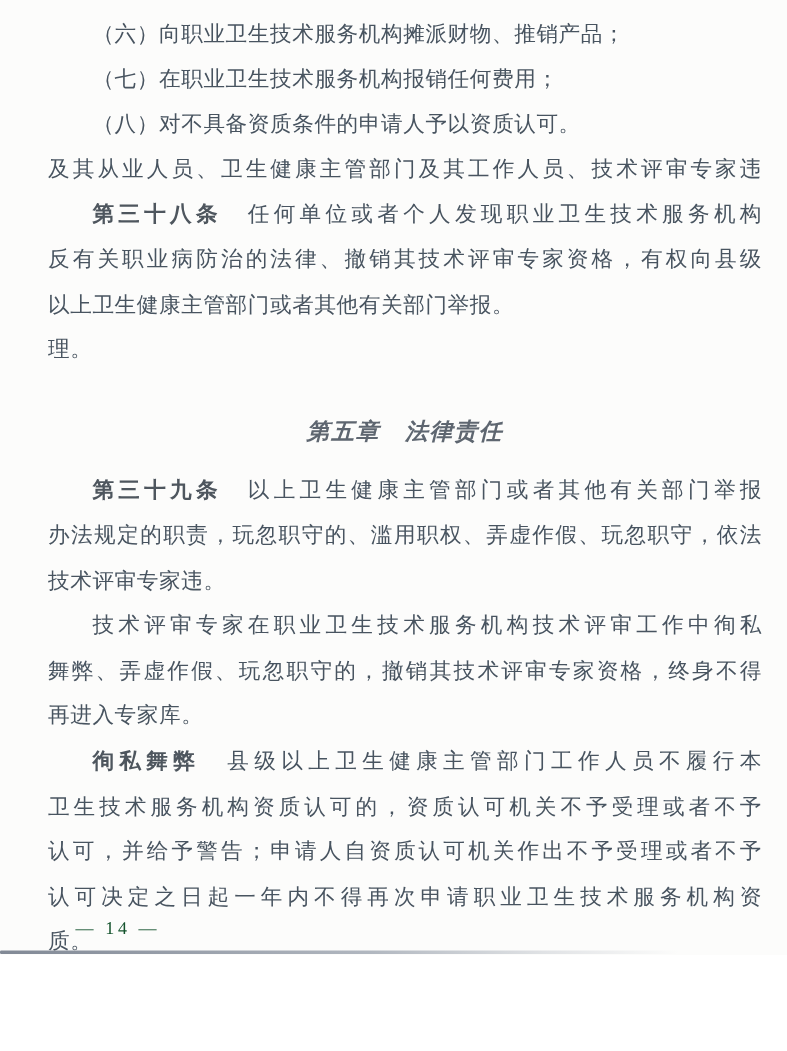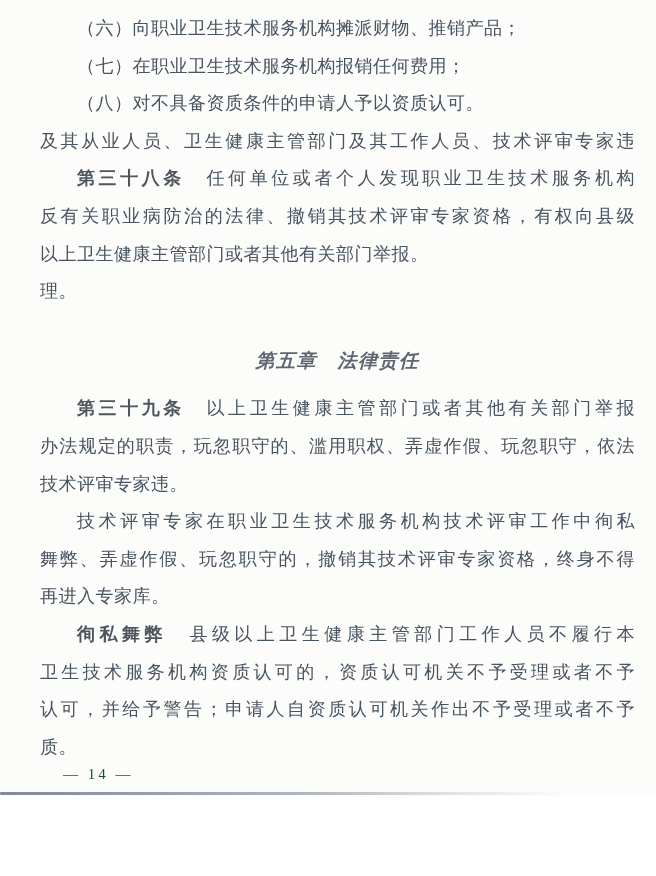--- a/index.html
+++ b/index.html
@@ -101,17 +101,18 @@
       <div class="line heading"><span class="seg-bold">第五章　法律责任</span></div>
       <div class="line indent fill"><span class="seg-bold">第三十九条</span><span class="seg-regular">　以上卫生健康主管部门或者其他有关部门举报</span></div>
       <div class="line fill"><span class="seg-regular">办法规定的职责，玩忽职守的、滥用职权、弄虚作假、玩忽职守，依法</span></div>
       <div class="line"><span class="seg-regular">技术评审专家违。</span></div>
       <div class="line indent fill"><span class="seg-regular">技术评审专家在职业卫生技术服务机构技术评审工作中徇私</span></div>
       <div class="line fill"><span class="seg-regular">舞弊、弄虚作假、玩忽职守的，撤销其技术评审专家资格，终身不得</span></div>
       <div class="line"><span class="seg-regular">再进入专家库。</span></div>
       <div class="line indent fill"><span class="seg-bold">徇私舞弊</span><span class="seg-regular">　县级以上卫生健康主管部门工作人员不履行本</span></div>
       <div class="line fill"><span class="seg-regular">卫生技术服务机构资质认可的，资质认可机关不予受理或者不予</span></div>
       <div class="line fill"><span class="seg-regular">认可，并给予警告；申请人自资质认可机关作出不予受理或者不予</span></div>
+      <div class="line fill"><span class="seg-regular">认可决定之日起一年内不得再次申请职业卫生技术服务机构资</span></div>
       <div class="line"><span class="seg-regular">质。</span></div>
     </div>
   <div class="page-footer">— 14 —</div>
   <div class="scan-edge"></div>
 </div>
 
 </body></html>

